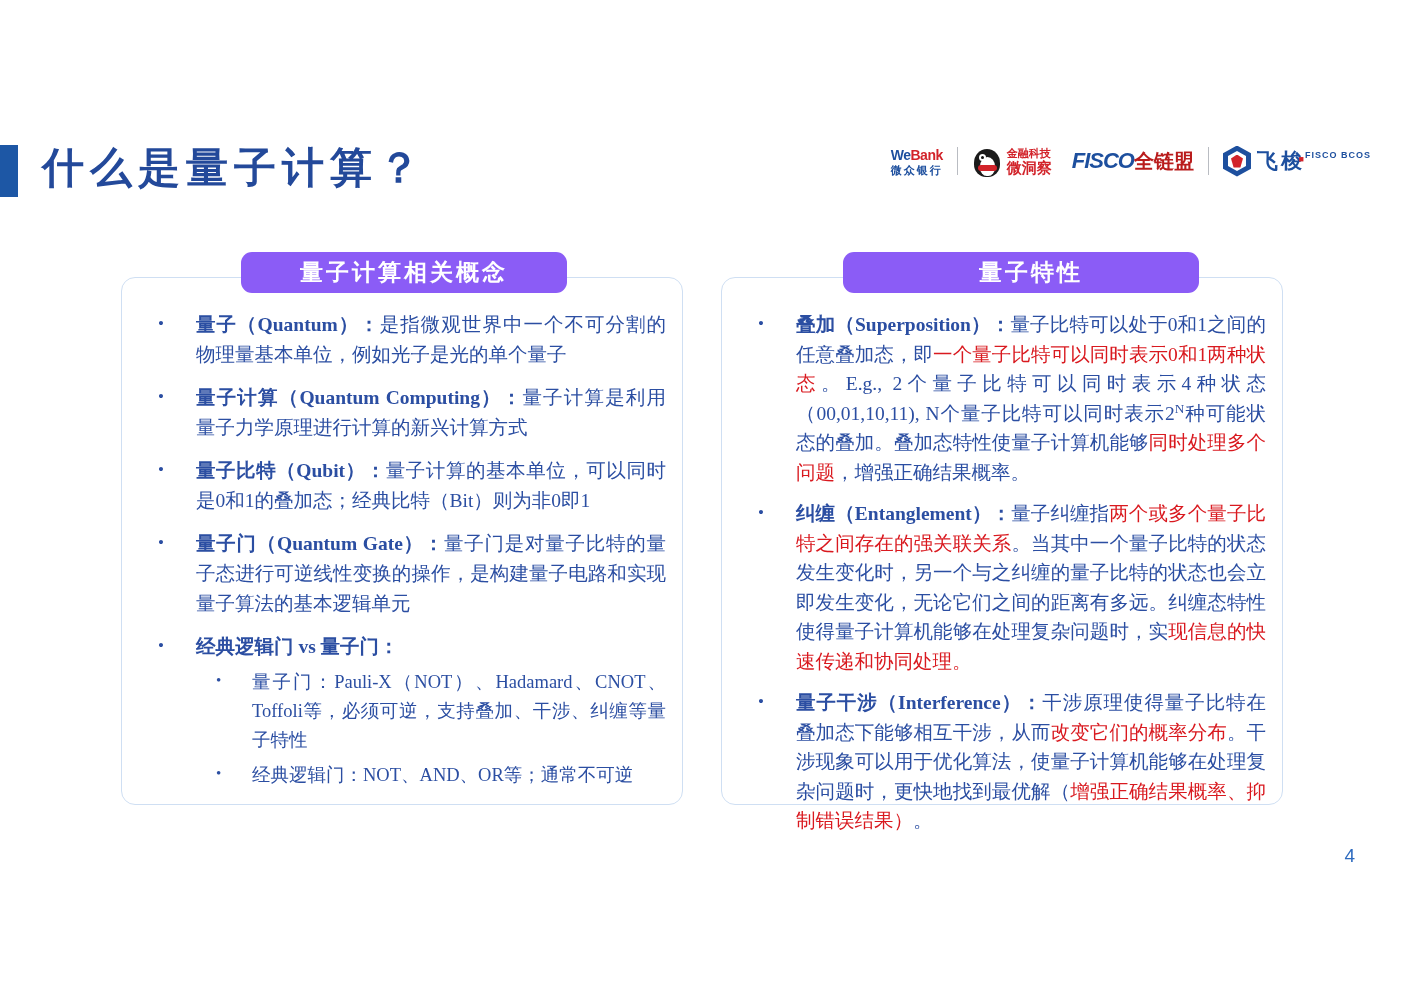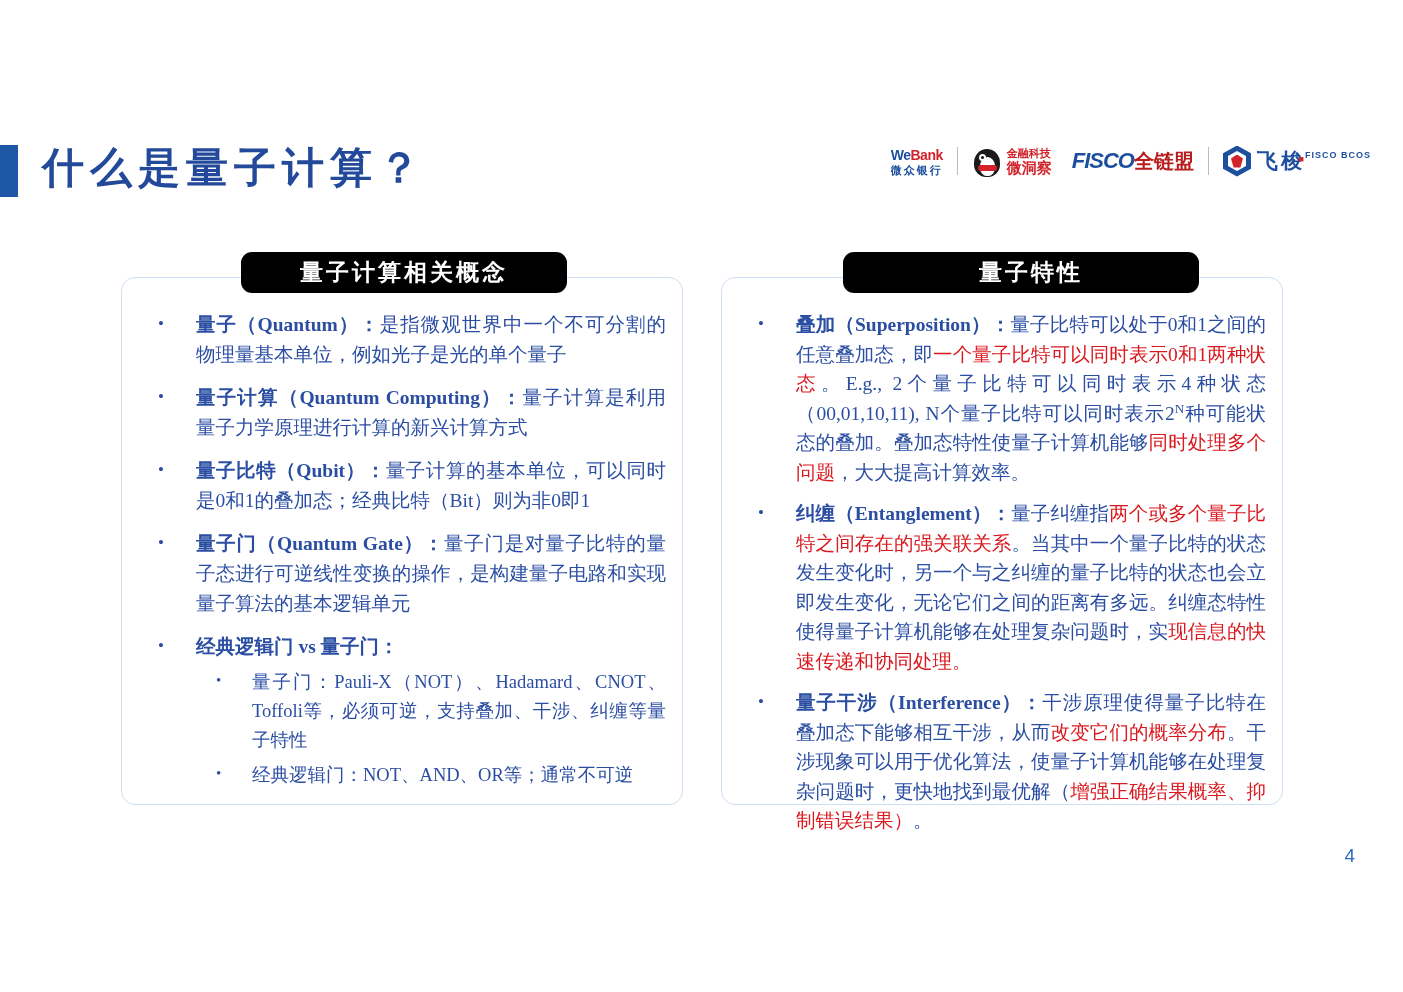--- a/index.html
+++ b/index.html
@@ -189,21 +189,21 @@
     background: #ffffff;
     box-sizing: border-box;
   }
   #card-concepts { left: 121px; top: 277px; width: 562px; height: 528px; }
   #card-properties { left: 721px; top: 277px; width: 562px; height: 528px; }
 
   .card-banner {
     position: absolute;
     top: -26px;
     height: 41px;
-    background: #000000;
+    background: #8b5cf6;
     border-radius: 11px;
     display: flex;
     align-items: center;
     justify-content: center;
     color: #ffffff;
     font-size: 23px;
     font-weight: 700;
     letter-spacing: 3px;
     font-family: "Liberation Serif", "DejaVu Serif", serif;
     white-space: nowrap;
@@ -345,20 +345,20 @@
             <li>经典逻辑门：NOT、AND、OR等；通常不可逆</li>
           </ul></li>
       </ul>
   </div>
 </div>
 
 <div class="card" id="card-properties">
   <div class="card-banner" id="banner-properties">量子特性</div>
   <div class="card-body">
     <ul class="bullets" id="list-properties">
-        <li><span class="term">叠加（Superposition）：</span><span>量子比特可以处于0和1之间的任意叠加态，即</span><span class="hl">一个量子比特可以同时表示0和1两种状态</span><span>。E.g., 2个量子比特可以同时表示4种状态（00,01,10,11), N个量子比特可以同时表示2</span><sup class="sup-n">N</sup><span>种可能状态的叠加。叠加态特性使量子计算机能够</span><span class="hl">同时处理多个问题</span><span>，大大提高计算效率。</span></li>
+        <li><span class="term">叠加（Superposition）：</span><span>量子比特可以处于0和1之间的任意叠加态，即</span><span class="hl">一个量子比特可以同时表示0和1两种状态</span><span>。E.g., 2个量子比特可以同时表示4种状态（00,01,10,11), N个量子比特可以同时表示2</span><sup class="sup-n">N</sup><span>种可能状态的叠加。叠加态特性使量子计算机能够</span><span class="hl">同时处理多个问题</span><span>，增强正确结果概率。</span></li>
         <li><span class="term">纠缠（Entanglement）：</span><span>量子纠缠指</span><span class="hl">两个或多个量子比特之间存在的强关联关系</span><span>。当其中一个量子比特的状态发生变化时，另一个与之纠缠的量子比特的状态也会立即发生变化，无论它们之间的距离有多远。纠缠态特性使得量子计算机能够在处理复杂问题时，实</span><span class="hl">现信息的快速传递和协同处理。</span></li>
         <li><span class="term">量子干涉（Interference）：</span><span>干涉原理使得量子比特在叠加态下能够相互干涉，从而</span><span class="hl">改变它们的概率分布</span><span>。干涉现象可以用于优化算法，使量子计算机能够在处理复杂问题时，更快地找到最优解（</span><span class="hl">增强正确结果概率、抑制错误结果）</span><span>。</span></li>
       </ul>
   </div>
 </div>
 
 <div id="page-number">4</div>
 
 </body></html>

